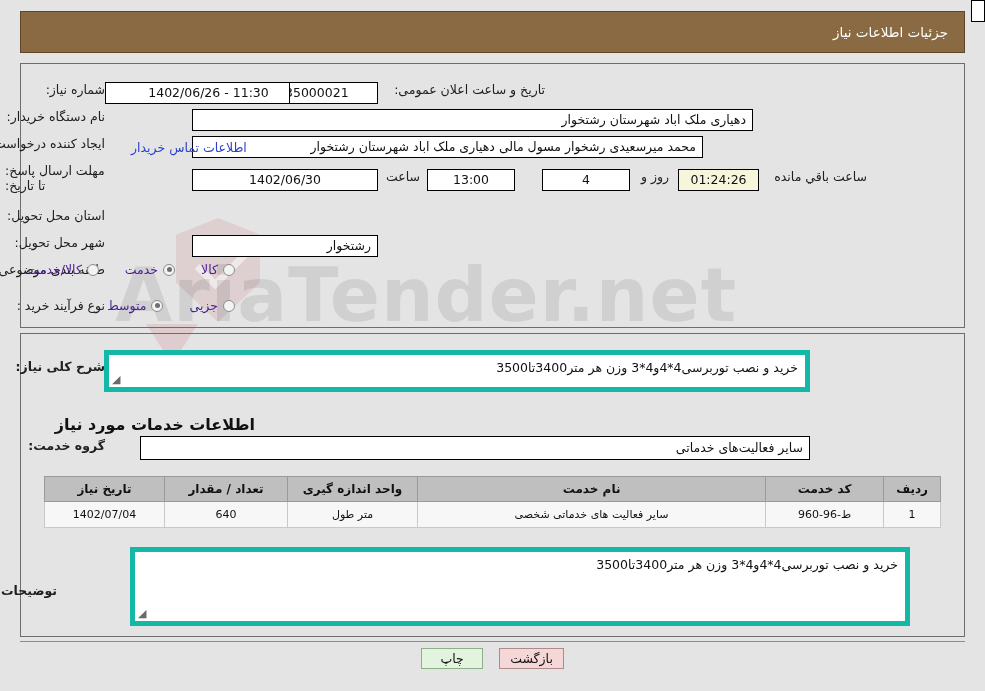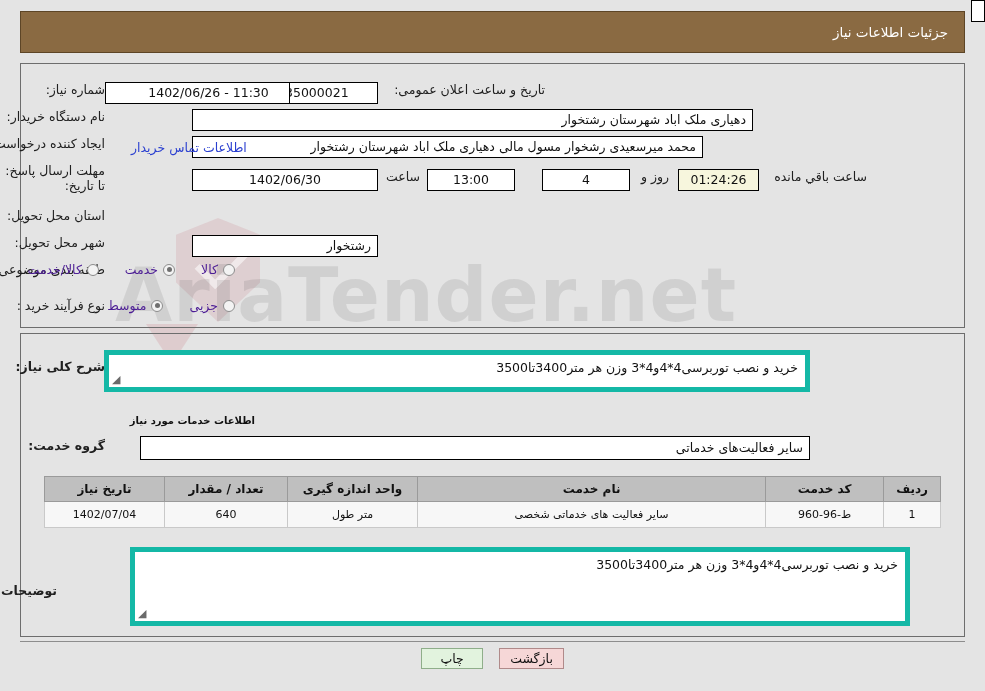--- a/index.html
+++ b/index.html
@@ -158,21 +158,21 @@
     width: 10px; height: 10px;
     color: #6a6a6a;
     font-size: 11px;
     line-height: 10px;
     direction: ltr;
   }
 
   .section-title {
     position: absolute;
     z-index: 4;
-    font-size: 10px;
+    font-size: 16px;
     font-weight: bold;
     color: #111;
   }
 
   
   #tbl {
     position: absolute;
     left: 44px; top: 476px;
     width: 897px;
     border-collapse: collapse;
@@ -268,21 +268,21 @@
   <div class="frow" style="right:880px; top:136px;">
     <span class="lbl">ایجاد کننده درخواست:</span>
   </div>
   <div class="fld right" style="position:absolute; right:282px; top:136px; width:511px; z-index:4;">محمد میرسعیدی رشخوار مسول مالی دهیاری ملک اباد شهرستان رشتخوار</div>
   <div class="frow" style="right:733px; top:136px; left:auto;" style2="">
   </div>
   <div style="position:absolute; left:131px; top:137px; z-index:5;">
     <span class="link">اطلاعات تماس خریدار</span>
   </div>
 
-  <div class="frow" style="right:880px; top:163px; display:block; line-height:15px; white-space:normal; width:100px; text-align:right;">
+  <div class="frow" style="right:880px; top:163px; display:block; line-height:15px; white-space:normal; width:100px; text-align:left;">
     <span class="lbl">مهلت ارسال پاسخ: تا تاریخ:</span>
   </div>
   <div class="fld center" style="position:absolute; right:607px; top:169px; width:186px; z-index:4;">1402/06/30</div>
   <div class="frow" style="right:565px; top:169px;">
     <span class="lbl">ساعت</span>
   </div>
   <div class="fld center" style="position:absolute; right:470px; top:169px; width:88px; z-index:4;">13:00</div>
   <div class="fld center" style="position:absolute; right:355px; top:169px; width:88px; z-index:4;">4</div>
   <div class="frow" style="right:316px; top:169px;">
     <span class="lbl">روز و</span>

